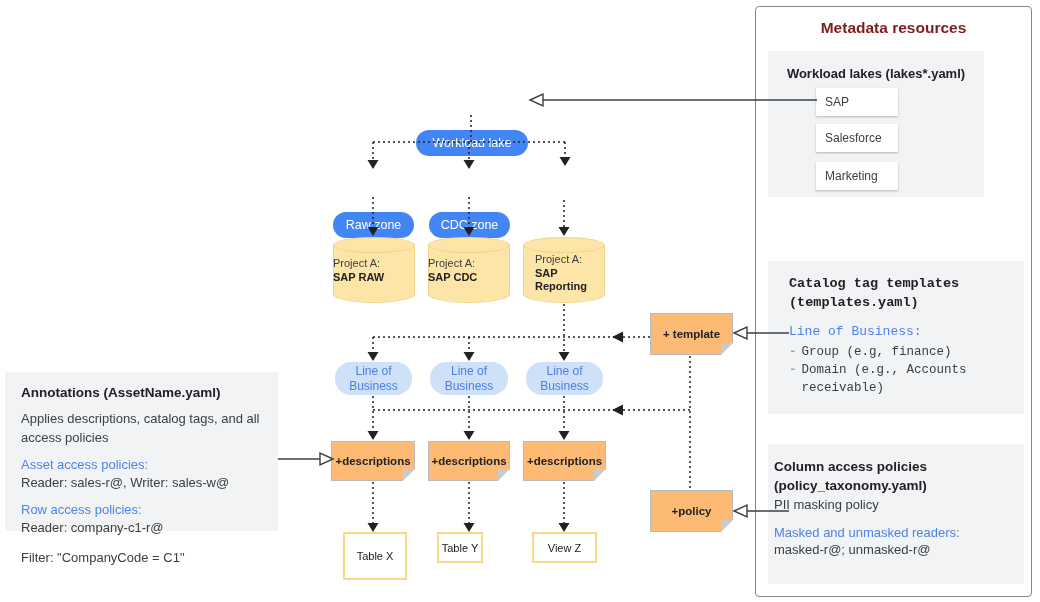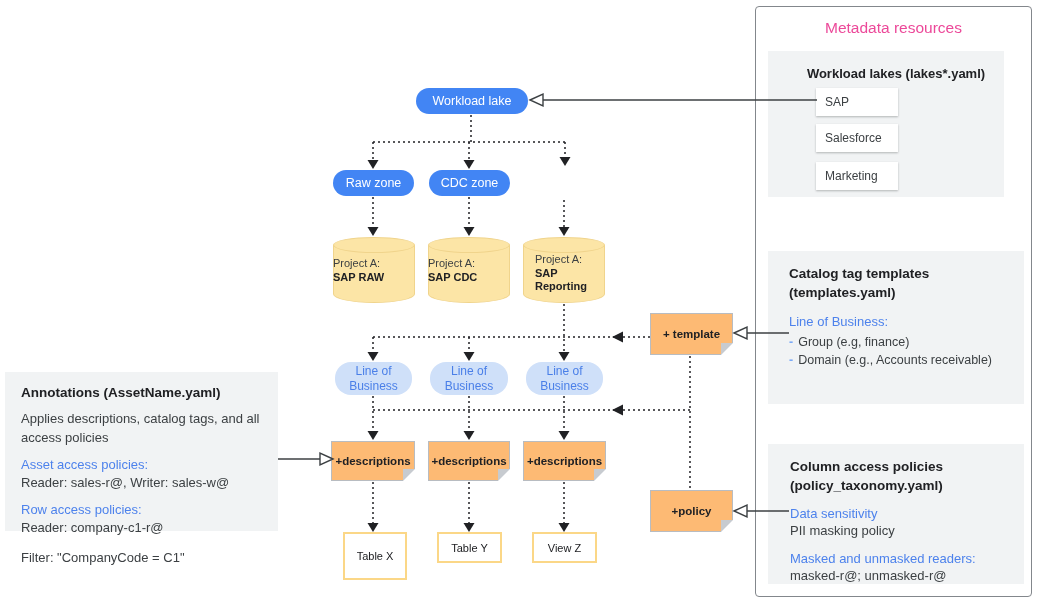--- a/index.html
+++ b/index.html
@@ -6,21 +6,21 @@
   body{font-family:"Liberation Sans",sans-serif;color:#202124;}
   #stage{position:relative;width:1040px;height:602px;background:#fff;overflow:hidden;}
 
   
   .abs{position:absolute;}
   .gray-panel{background:#f1f3f4;}
 
   
   .pill{position:absolute;background:#4285f4;color:#fff;border-radius:16px;
         display:flex;align-items:center;justify-content:center;text-align:center;
-        font-size:12.5px;font-weight:500;line-height:14px;}
+        font-size:12.5px;font-weight:500;line-height:14px;margin-top:42px;}
 
   
   .lob{position:absolute;background:#cfe0f9;color:#4a7fe8;border-radius:16px;
        display:flex;align-items:center;justify-content:center;text-align:center;
        font-size:12px;font-weight:500;line-height:15px;padding:16px 10px;box-sizing:border-box;}
 
   
   .cyl{position:absolute;width:82px;height:66px;}
   .cyl .top{position:absolute;left:0;top:0;width:100%;height:16px;background:#fce5a6;
             border:1.5px solid #f0d48c;border-radius:50%;box-sizing:border-box;z-index:2;}
@@ -50,30 +50,30 @@
   .blue-head{color:#4d82ec;font-size:13px;font-weight:500;}
   .dark-line{color:#3c4043;font-size:13px;line-height:18px;}
   #annotations .blue-head{margin-top:10px;}
   #annotations .dark-line{margin-top:2px;}
   #annotations .filter{margin-top:12px;}
 
   
   #meta-panel{left:755px;top:6px;width:277px;height:591px;background:#fff;
       border:1.5px solid #83878c;border-radius:4px;box-sizing:border-box;}
   #meta-title{position:absolute;left:0;right:0;top:12px;text-align:center;
-      font-size:15.5px;font-weight:400;color:#ec4899;}
-  #lakes-box{position:absolute;left:12px;top:44px;width:216px;height:146px;padding-left:20px;}
+      font-size:15.5px;font-weight:700;color:#7f1d1d;}
+  #lakes-box{position:absolute;left:12px;top:44px;width:216px;height:146px;}
   #lakes-box .hd{padding-top:15px;text-align:center;font-size:13px;font-weight:700;color:#202124;}
   .lake-item{position:absolute;left:48px;width:82px;height:28px;background:#fff;
       box-shadow:0 1px 2px rgba(60,64,67,.35);font-size:12px;color:#3c4043;
       display:flex;align-items:center;padding-left:9px;box-sizing:border-box;}
-  #catalog-box{position:absolute;left:12px;top:244px;width:256px;height:153px;
-      padding:13px 21px;box-sizing:border-box;}
+  #catalog-box{position:absolute;left:12px;top:254px;width:256px;height:153px;
+      padding:13px 21px;box-sizing:border-box;font-family:Liberation Mono, monospace;}
   #policy-box{position:absolute;left:12px;top:437px;width:256px;height:140px;
-      padding:13px 22px;box-sizing:border-box;}
+      padding:13px 6px;box-sizing:border-box;}
   .sec-hd{font-size:13.5px;font-weight:700;color:#202124;line-height:19px;width:175px;}
   .bullet{display:flex;font-size:12.5px;color:#3c4043;line-height:18px;}
   .bullet .dash{color:#7baaf7;margin-right:5px;font-weight:700;}
   #catalog-box .blue-head{margin-top:12px;}
   #catalog-box .bullets{margin-top:4px;}
   #catalog-box .retention{margin-top:14px;}
   #policy-box .blue-head{margin-top:11px;}
   #policy-box .dark-line{margin-top:1px;}
 
   
@@ -114,21 +114,20 @@
         </div>
         <div class="bullet">
           <span class="dash">-</span>
           <span>Domain (e.g., Accounts receivable)</span>
         </div>
       </div>
     </div>
 
     <div id="policy-box" class="gray-panel">
       <div class="sec-hd">Column access policies (policy_taxonomy.yaml)</div>
-      <div class="blue-head">Data sensitivity</div>
       <div class="dark-line">PII masking policy</div>
       <div class="blue-head">Masked and unmasked readers:</div>
       <div class="dark-line">masked-r@; unmasked-r@</div>
     </div>
   </div>
 
   <div class="pill" style="left:416px;top:88px;width:112px;height:26px;">Workload lake</div>
 
   <div class="pill" style="left:333px;top:170px;width:81px;height:26px;">Raw zone</div>
   <div class="pill" style="left:429px;top:170px;width:81px;height:26px;">CDC zone</div>
@@ -169,21 +168,21 @@
   <div class="note" style="left:650px;top:313px;width:83px;height:42px;">
     <span>+ template</span>
       <span class="fold"></span>
   </div>
   <div class="note" style="left:650px;top:490px;width:83px;height:42px;">
     <span>+policy</span>
       <span class="fold"></span>
   </div>
 
   <div class="outbox" style="left:343px;top:532px;width:64px;height:48px;">Table X</div>
-  <div class="outbox" style="left:437px;top:532px;width:65px;height:31px;">Table Y</div>
+  <div class="outbox" style="left:437px;top:532px;width:46px;height:31px;">Table Y</div>
   <div class="outbox" style="left:532px;top:532px;width:65px;height:31px;">View Z</div>
 
   <svg id="wires" viewBox="0 0 1040 602" xmlns="http://www.w3.org/2000/svg">
     <g stroke="#202124" stroke-width="1.5" fill="none" stroke-dasharray="2 3">
 
       <path d="M471 115 V142"></path>
       <path d="M373 142 H565"></path>
       <path d="M373 142 V160"></path>
         <path d="M469 142 V160"></path>
         <path d="M565 142 V157"></path>

